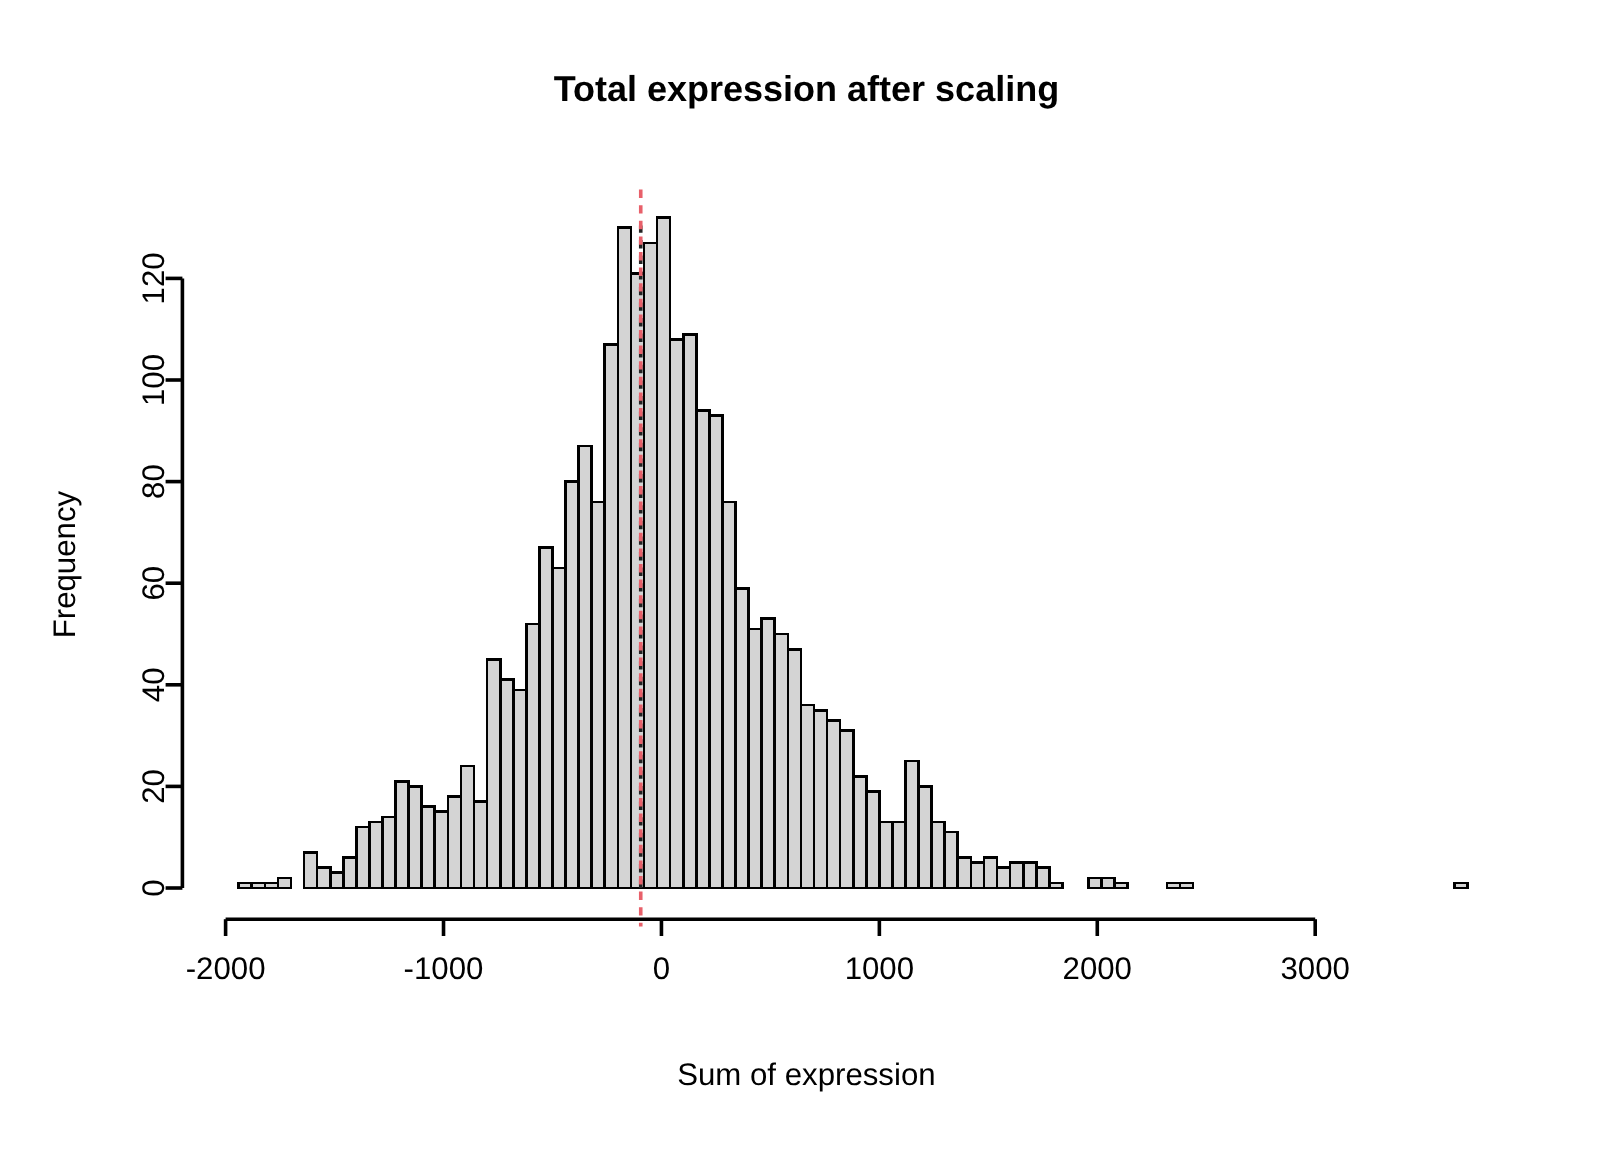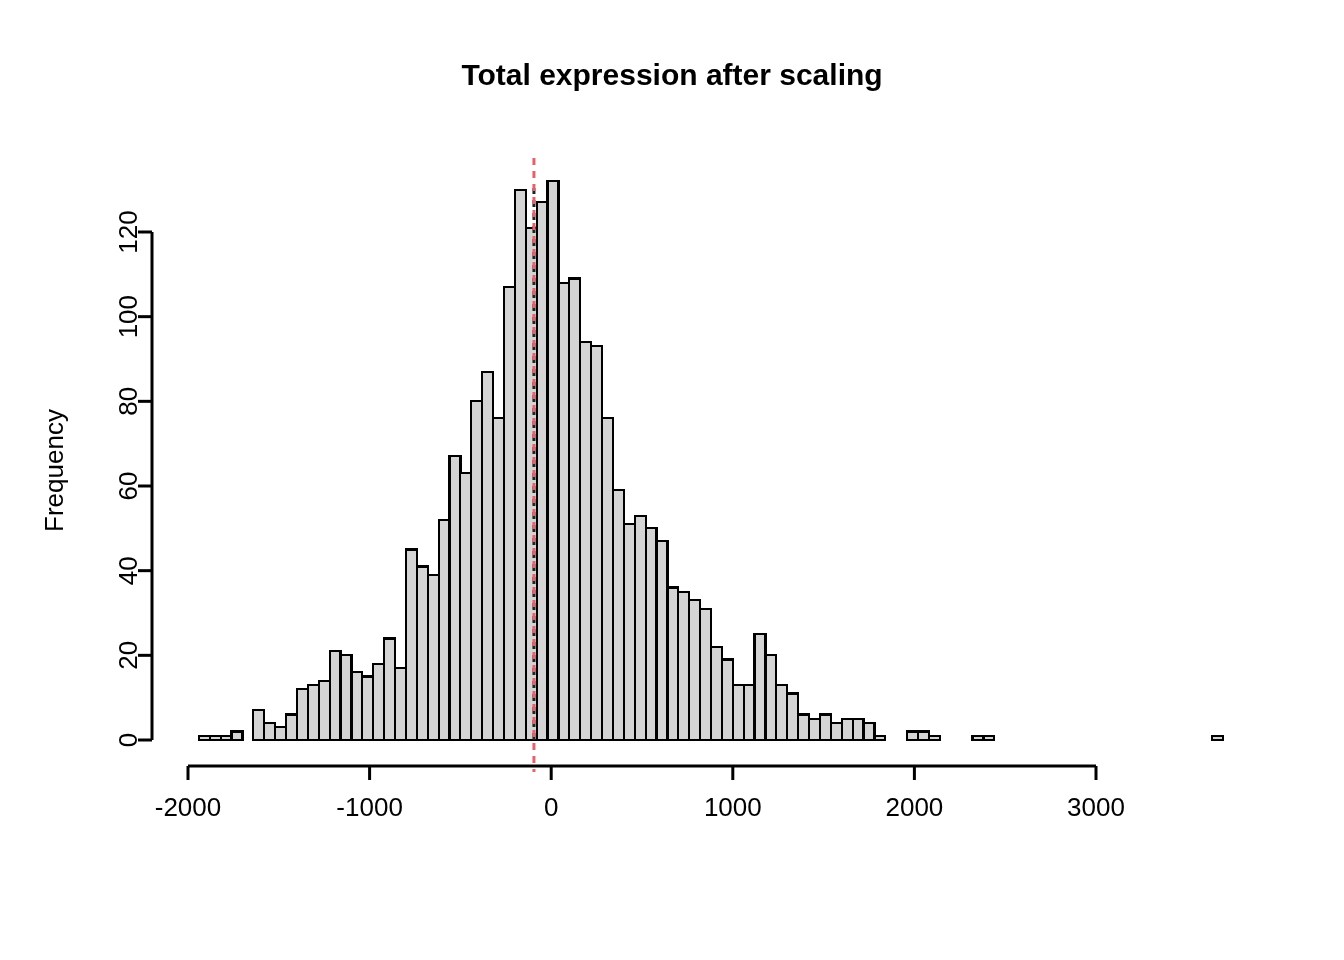--- a/index.html
+++ b/index.html
@@ -185,16 +185,17 @@
           <line x1="732.8" y1="766" x2="732.8" y2="780" stroke="#000000" stroke-width="3"></line>
           <text x="732.8" y="816" text-anchor="middle" class="tick-text">1000</text>
           <line x1="914.4" y1="766" x2="914.4" y2="780" stroke="#000000" stroke-width="3"></line>
           <text x="914.4" y="816" text-anchor="middle" class="tick-text">2000</text>
           <line x1="1096" y1="766" x2="1096" y2="780" stroke="#000000" stroke-width="3"></line>
           <text x="1096" y="816" text-anchor="middle" class="tick-text">3000</text>
         </g>
       </svg>
   </div>
 
+  <div id="xlabel">Sum of expression</div>
 
   <div id="ylabel">Frequency</div>
 
 </div>
 
 </body></html>

